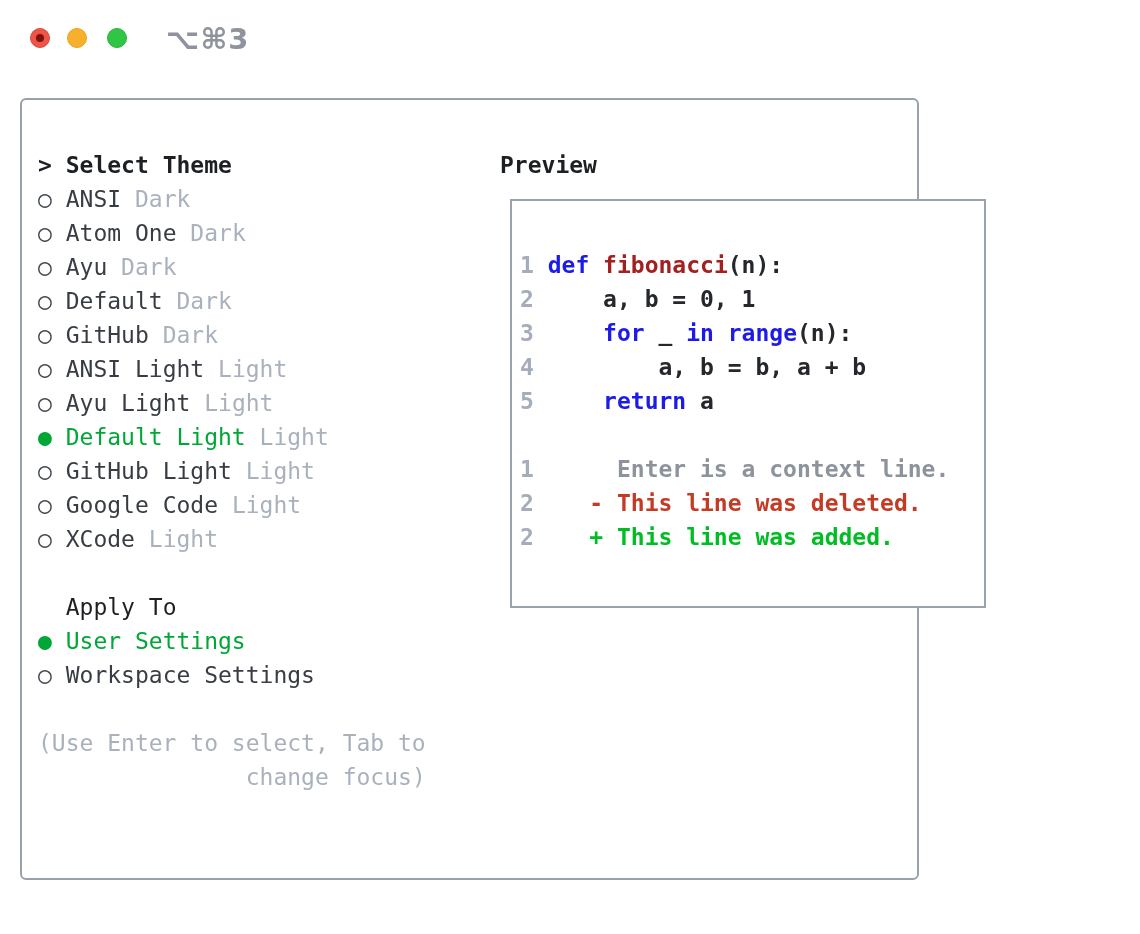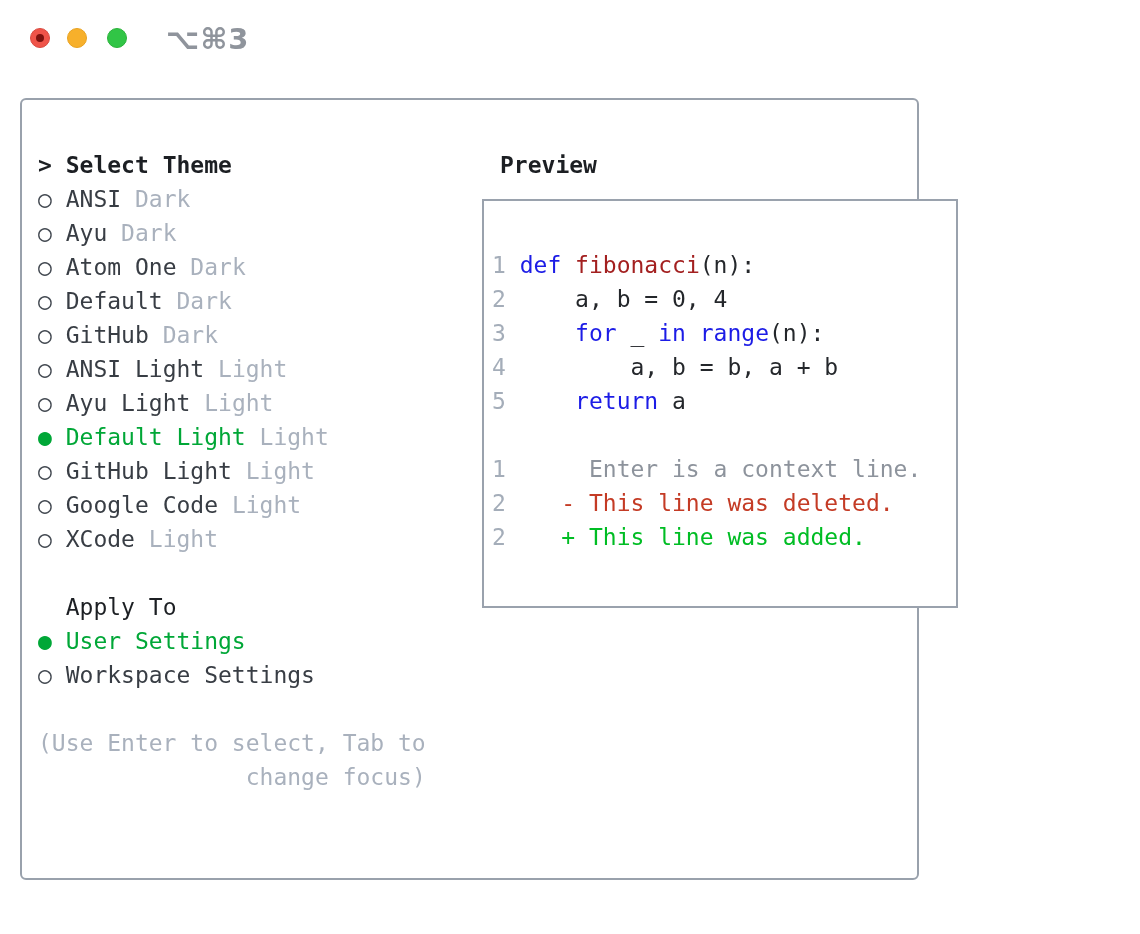--- a/index.html
+++ b/index.html
@@ -36,22 +36,22 @@
   .hdr{font-weight:bold;color:var(--ink);}
   .marker{color:#464c54;}
   .marker.sel{color:var(--sel-green);}
   .name{color:#383d44;text-align:right;}
   .name.sel{color:var(--sel-green);}
   .tag{color:var(--muted);}
   .help{color:var(--muted);text-align:right;}
   
   .preview-title{position:absolute;left:478px;top:48px;}
   .preview-box{
-    position:absolute;left:460px;top:99px;width:476px;height:409px;
-    border:2px solid var(--border2);box-sizing:border-box;background:#ffffff;
+    position:absolute;left:488px;top:99px;width:476px;height:409px;
+    border:2px solid var(--border2);box-sizing:border-box;background:#ffffff;font-weight:bold;
   }
   .preview-code{padding:47px 0 0 8px;}
   .num{color:var(--linenum);}
   .kw{color:var(--kw);}
   .fn{color:var(--fn);}
   .code{color:#24272b;}
   .ctx{color:var(--ctx);}
   .del{color:var(--del);}
   .add{color:var(--add);}
 </style>
@@ -67,22 +67,22 @@
   <span class="tl zoom"></span>
 
   <div class="win-title">⌥⌘3</div>
 
   <div class="panel">
 
     <div class="left-pane">
       <div class="row hdr"><span>&gt;</span><span> </span><span>Select Theme</span></div>
       <div id="theme-list">
           <div class="row"><span class="marker">○</span><span class="name"> ANSI </span><span class="tag">Dark</span></div>
+          <div class="row"><span class="marker">○</span><span class="name"> Atom One </span><span class="tag">Dark</span></div>
           <div class="row"><span class="marker">○</span><span class="name"> Ayu </span><span class="tag">Dark</span></div>
-          <div class="row"><span class="marker">○</span><span class="name"> Atom One </span><span class="tag">Dark</span></div>
           <div class="row"><span class="marker">○</span><span class="name"> Default </span><span class="tag">Dark</span></div>
           <div class="row"><span class="marker">○</span><span class="name"> GitHub </span><span class="tag">Dark</span></div>
           <div class="row"><span class="marker">○</span><span class="name"> ANSI Light </span><span class="tag">Light</span></div>
           <div class="row"><span class="marker">○</span><span class="name"> Ayu Light </span><span class="tag">Light</span></div>
           <div class="row"><span class="marker sel">●</span><span class="name sel"> Default Light </span><span class="tag">Light</span></div>
           <div class="row"><span class="marker">○</span><span class="name"> GitHub Light </span><span class="tag">Light</span></div>
           <div class="row"><span class="marker">○</span><span class="name"> Google Code </span><span class="tag">Light</span></div>
           <div class="row"><span class="marker">○</span><span class="name"> XCode </span><span class="tag">Light</span></div>
         </div>
       <div class="row"> </div>
@@ -94,21 +94,21 @@
       <div class="row"> </div>
       <div class="row help">(Use Enter to select, Tab to</div>
       <div class="row help">change focus)</div>
     </div>
 
     <div class="preview-title row hdr">Preview</div>
 
     <div class="preview-box">
       <div class="preview-code" id="preview-code">
           <div class="row"><span class="num">1 </span><span class="kw">def</span><span class="code"> </span><span class="fn">fibonacci</span><span class="code">(n):</span></div>
-          <div class="row"><span class="num">2 </span><span class="code">    a, b = 0, 4</span></div>
+          <div class="row"><span class="num">2 </span><span class="code">    a, b = 0, 1</span></div>
           <div class="row"><span class="num">3 </span><span class="code">    </span><span class="kw">for</span><span class="code"> _ </span><span class="kw">in</span><span class="code"> </span><span class="kw">range</span><span class="code">(n):</span></div>
           <div class="row"><span class="num">4 </span><span class="code">        a, b = b, a + b</span></div>
           <div class="row"><span class="num">5 </span><span class="code">    </span><span class="kw">return</span><span class="code"> a</span></div>
           <div class="row"> </div>
           <div class="row"><span class="num">1</span><span class="ctx">      Enter is a context line.</span></div>
           <div class="row"><span class="num">2</span><span class="code">    </span><span class="del">- This line was deleted.</span></div>
           <div class="row"><span class="num">2</span><span class="code">    </span><span class="add">+ This line was added.</span></div>
         </div>
     </div>
 

